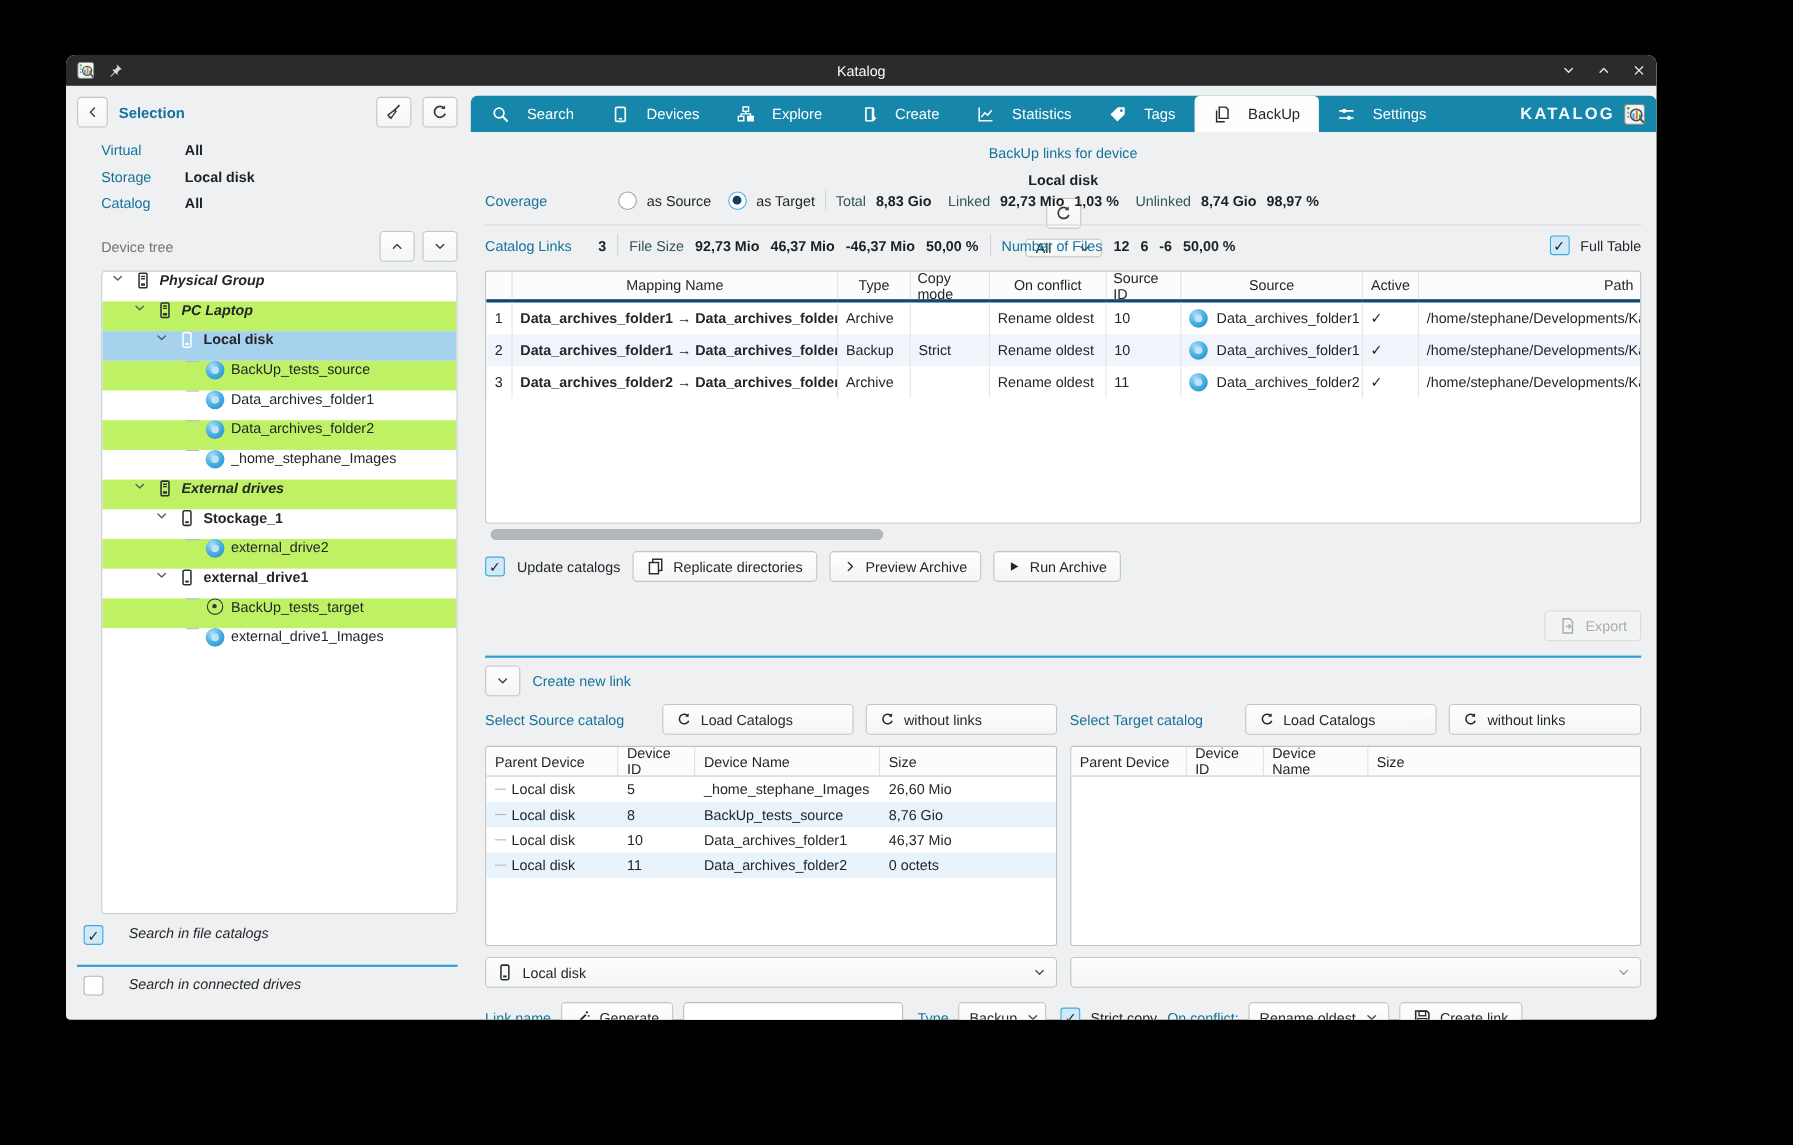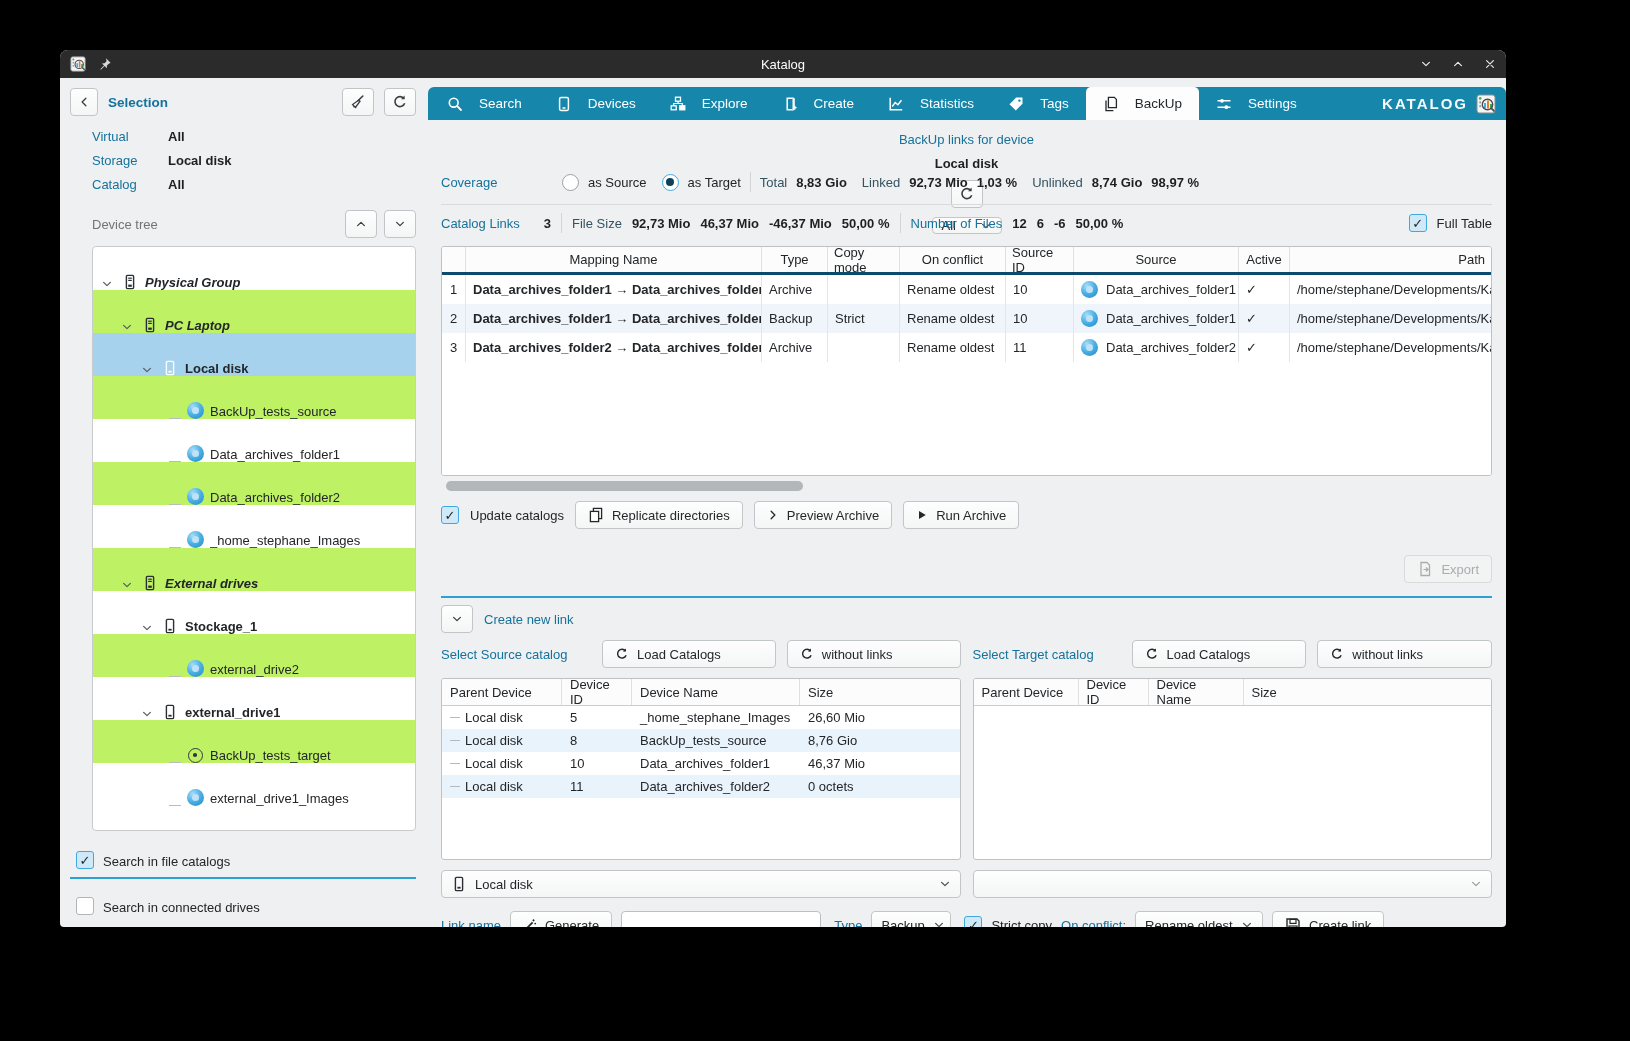--- a/index.html
+++ b/index.html
@@ -30,36 +30,36 @@
   .tool-btn { width:32px; height:28px; border:1px solid #c2c5c8; border-radius:4px; background:linear-gradient(#fefefe,#f4f5f5);
               display:flex; align-items:center; justify-content:center; color:#3a3e41; flex:none; }
   .back-btn { width:28px; }
   .fields { margin-left:22px; display:grid; grid-template-columns:76px 1fr; row-gap:9px; margin-bottom:18px; }
   .flabel { color:#15729c; }
   .fvalue { font-weight:bold; color:#1c2023; }
   .tree-head { display:flex; align-items:center; margin-left:22px; margin-bottom:8px; }
   .tree-head .lbl { color:#737373; }
   .tree-head .spacer { flex:1; }
   .tree { margin-left:22px; background:#fff; border:1px solid #c9ccce; border-radius:4px; flex:1; overflow:hidden; margin-bottom:10px; }
-  .trow { height:43px; display:flex; align-items:flex-end; gap:6px; }
+  .trow { height:27px; display:flex; align-items:flex-start; gap:6px; }
   .trow.alt { background:#bef264; }
   .trow.sel { background:#a7d2ee; }
   .chev { width:16px; display:flex; justify-content:center; color:#5a5e62; flex:none; }
   .tico { width:18px; display:flex; justify-content:center; color:#2b2f33; flex:none; }
   .trow.sel .tico { color:#fdfdfd; }
   .dash { width:12px; border-top:1px solid #b9bcbe; flex:none; }
   .tlabel { white-space:nowrap; overflow:hidden; }
   .tlabel.grp { font-weight:bold; font-style:italic; }
   .tlabel.drv { font-weight:bold; }
   .sphere { width:17px; height:17px; border-radius:50%; flex:none; position:relative;
             background:radial-gradient(circle at 34% 28%, #a6dcf8 0%, #4fb2e5 45%, #1a86c8 100%); }
   .sphere::after { content:""; position:absolute; inset:5px; border-radius:50%; background:#bfe2f6; }
   .target { width:15px; height:15px; border:1.6px solid #34383c; border-radius:50%; flex:none; position:relative; margin:0 1px; }
   .target::after { content:""; position:absolute; left:4.2px; top:4.2px; width:3.5px; height:3.5px; border-radius:50%; background:#34383c; }
-  .side-check { display:flex; align-items:flex-end; gap:9px; height:28px; margin-left:6px; }
+  .side-check { display:flex; align-items:flex-start; gap:23px; height:28px; margin-left:6px;font-style:italic; }
   .hr-blue { border:0; border-top:2px solid #2da0d4; margin:8px 0; }
 
   .cb { width:18px; height:18px; border-radius:3px; border:1px solid #b2b5b8; background:#fff;
         display:inline-flex; align-items:center; justify-content:center; flex:none; }
   .cb.on { background:#cfe9f9; border-color:#41a8dd; }
   .cb.on::after { content:"✓"; font-size:13px; font-weight:bold; color:#23272a; line-height:1; }
   .radio { width:17px; height:17px; border-radius:50%; border:1.5px solid #9da0a3; background:#fff; flex:none; position:relative; }
   .radio.on { border-color:#3daee9; }
   .radio.on::after { content:""; position:absolute; inset:3.5px; border-radius:50%; background:#123f59; }
 

